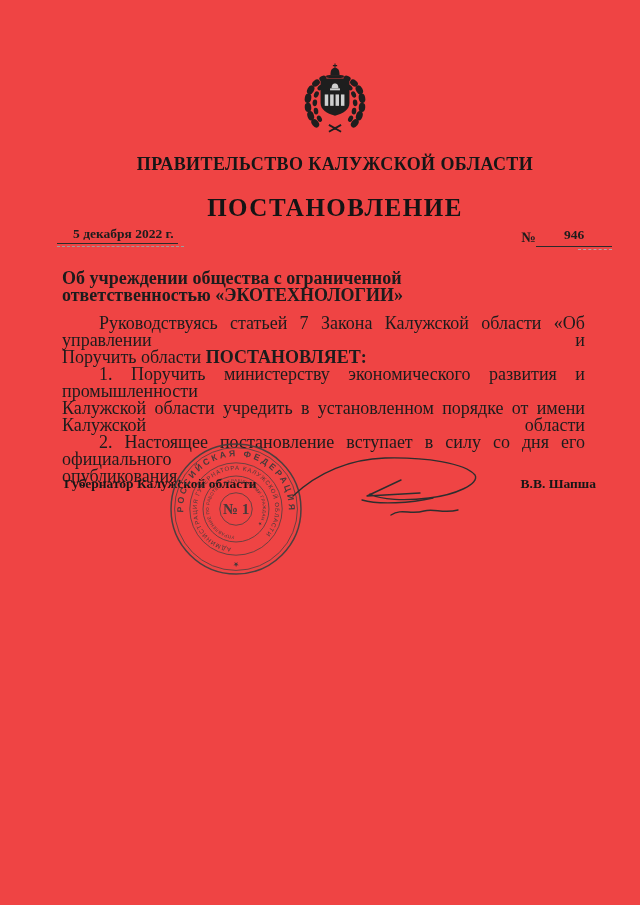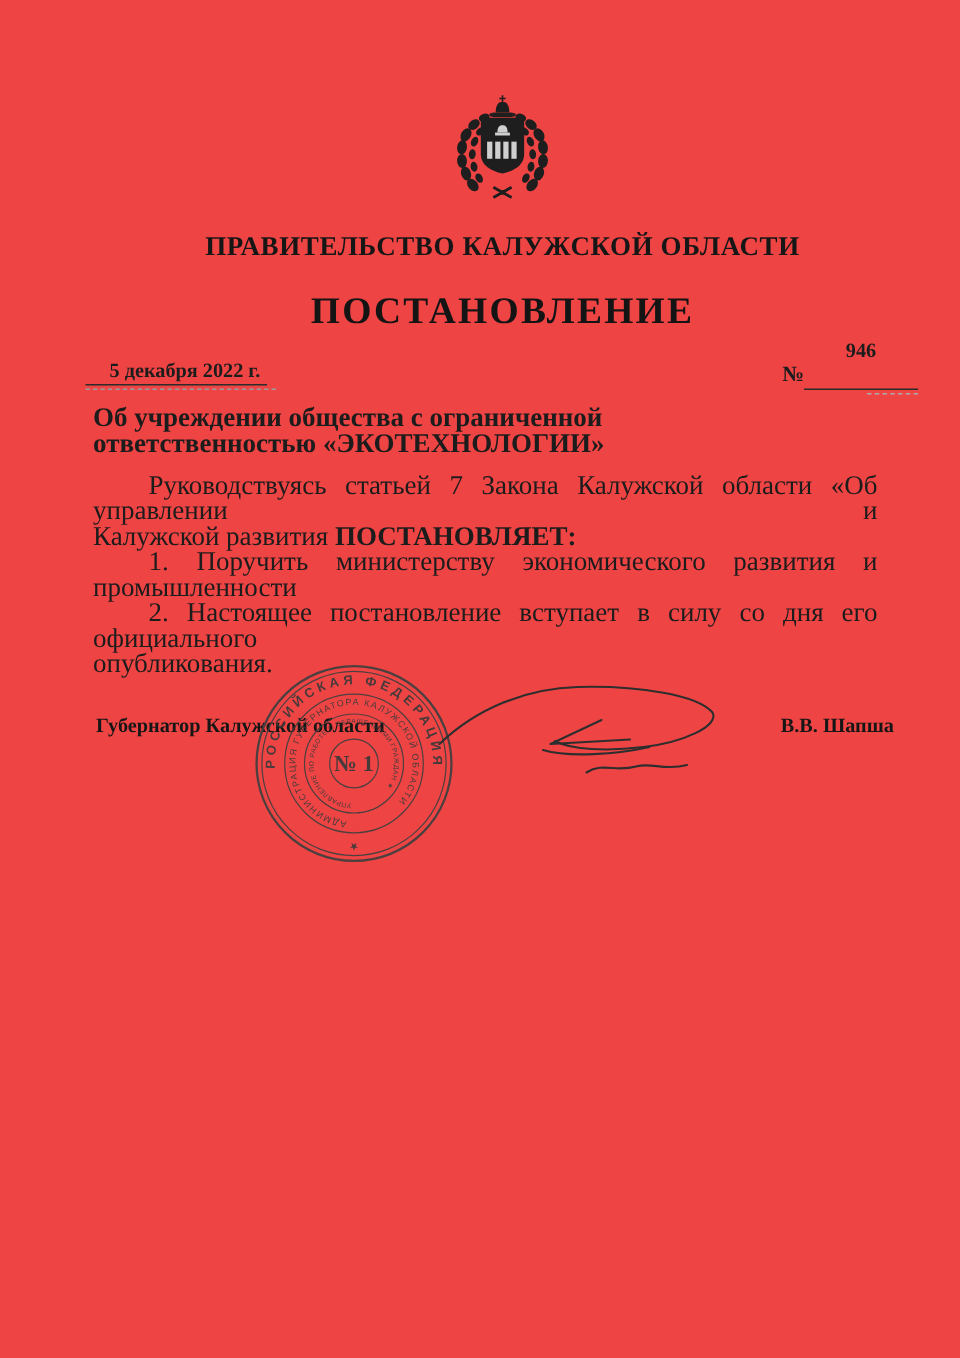--- a/index.html
+++ b/index.html
@@ -19,21 +19,21 @@
   .meta-row{
     position:absolute;top:226px;left:57px;right:28px;
     display:flex;justify-content:space-between;align-items:flex-end;font-size:13.5px;font-weight:bold;
   }
   .date-field{border-bottom:1px dashed #9c9c9c;padding:0 6px 2px 0;}
   .date-text{display:inline-block;border-bottom:1px solid #2b2b2b;padding:0 4px 1px 16px;}
   .num-field{display:flex;align-items:flex-end;}
   .num-sign{font-size:14.5px;padding-bottom:1px;}
   .num-value{
     display:inline-block;width:76px;border-bottom:1px solid #2b2b2b;text-align:center;
-    padding-bottom:17px;position:relative;
+    padding-bottom:3px;position:relative;
   }
   .num-value::after{
     content:"";position:absolute;right:0;bottom:-4px;width:34px;border-bottom:1px dashed #ababab;
   }
   .content{position:absolute;top:270px;left:62px;width:523px;font-size:18px;line-height:17px;}
   .subject{font-weight:bold;margin-bottom:11px;}
   .jl{text-align:justify;text-align-last:justify;}
   .ind{text-indent:37px;}
   .b{font-weight:bold;}
   .sig-row{
@@ -99,22 +99,23 @@
       <span class="num-value">946</span>
     </div>
   </div>
 
   <div class="content">
     <div class="subject">
       <div>Об учреждении общества с ограниченной</div>
       <div>ответственностью «ЭКОТЕХНОЛОГИИ»</div>
     </div>
     <div class="jl ind">Руководствуясь статьей 7 Закона Калужской области «Об управлении и</div>
-    <div><span>Калужской развития </span><span class="b">ПОСТАНОВЛЯЕТ:</span></div>
+    <div><span>Поручить области </span><span class="b">ПОСТАНОВЛЯЕТ:</span></div>
     <div class="jl ind">1. Поручить министерству экономического развития и промышленности</div>
+    <div class="jl">Калужской области учредить в установленном порядке от имени Калужской области</div>
     <div class="jl ind">2. Настоящее постановление вступает в силу со дня его официального</div>
     <div>опубликования.</div>
   </div>
 
   <div class="sig-row">
     <div>Губернатор Калужской области</div>
     <div>В.В. Шапша</div>
   </div>
 
   <svg class="stamp" width="134" height="134" viewBox="0 0 132 132" xmlns="http://www.w3.org/2000/svg">

